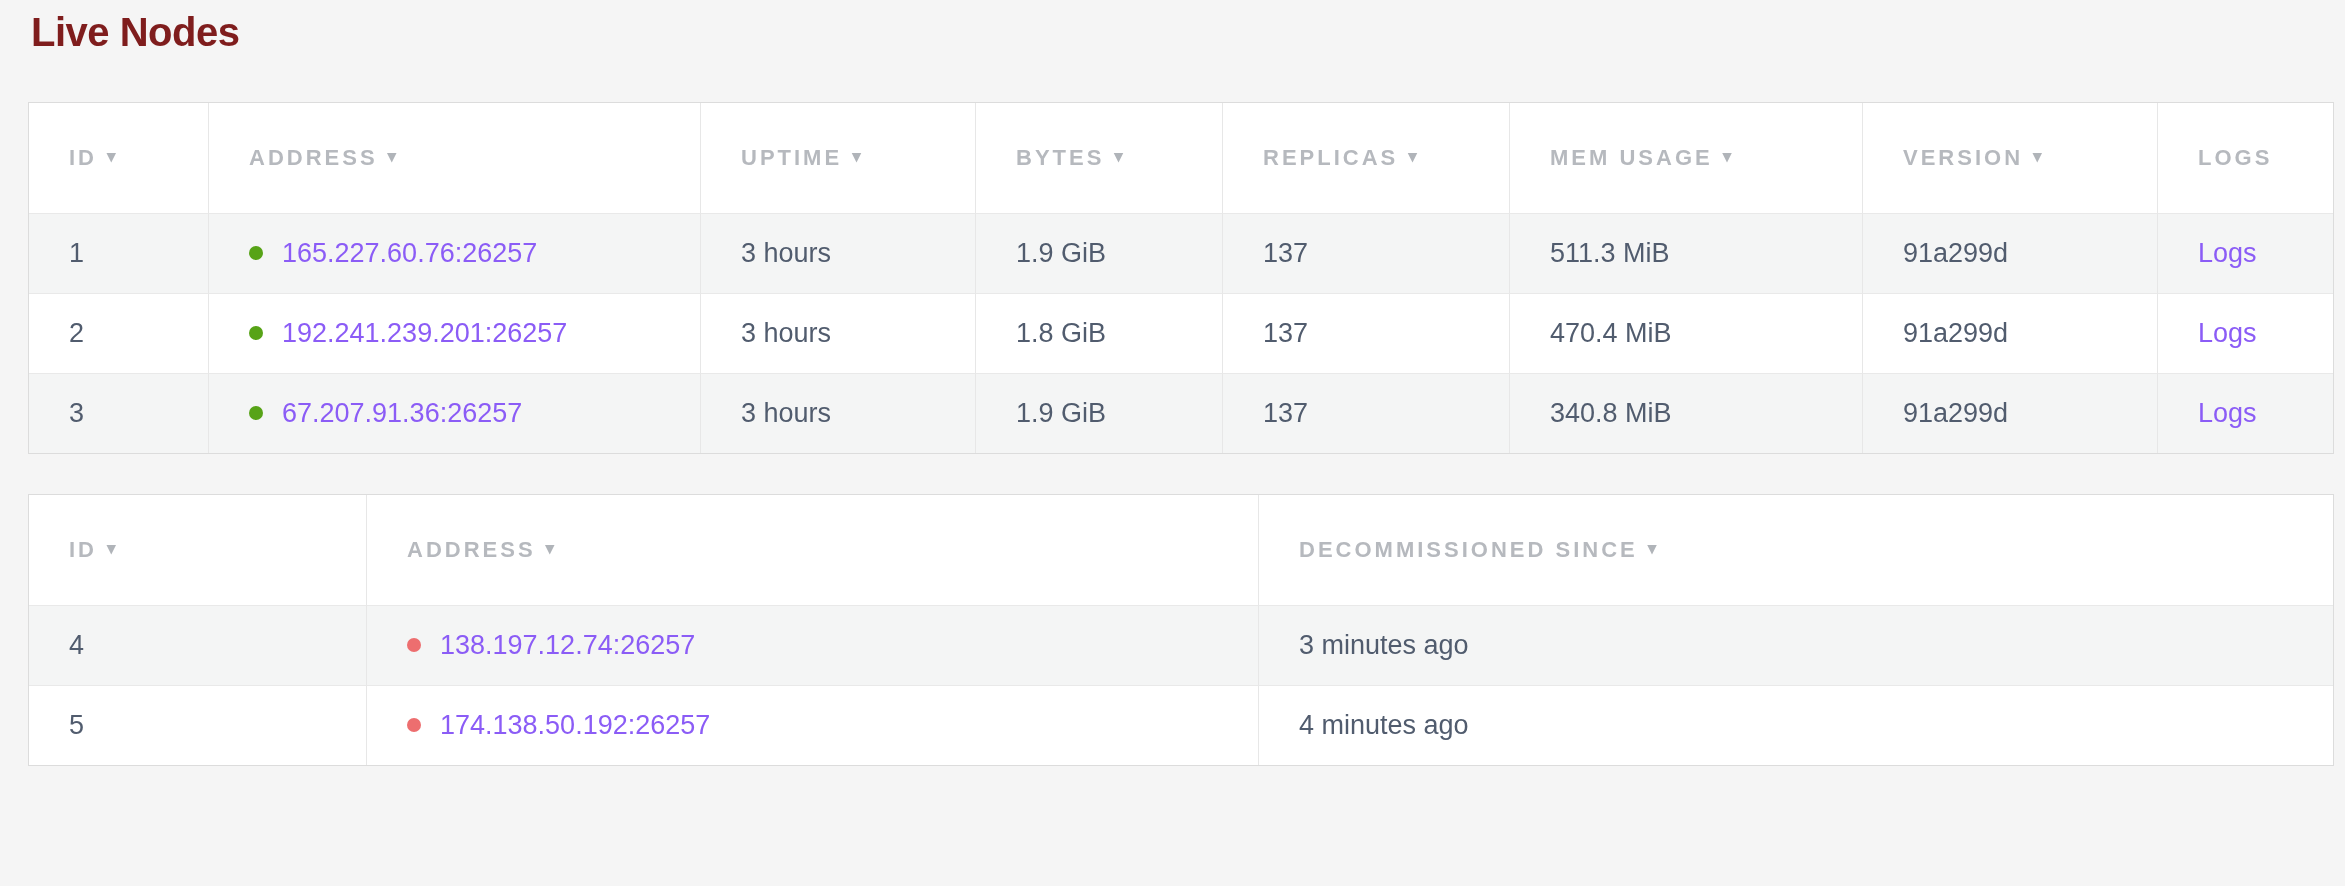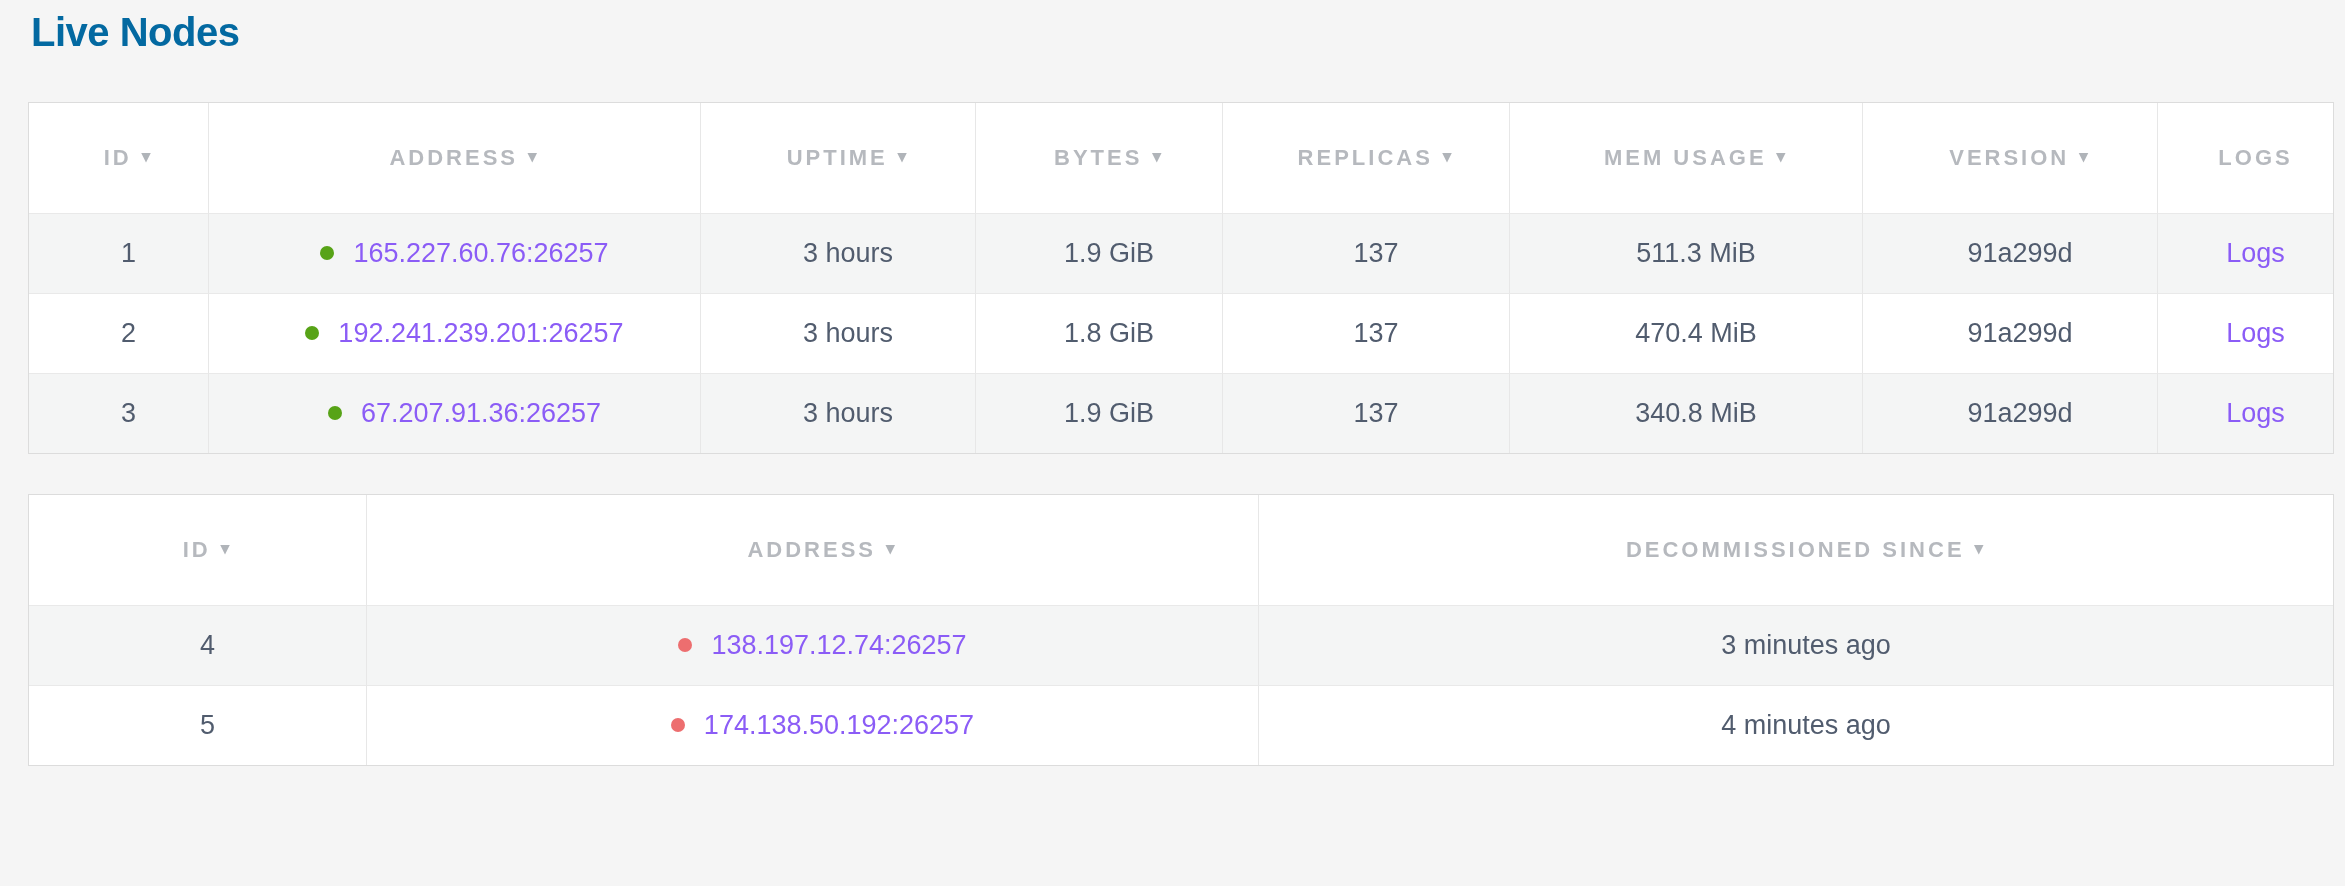--- a/index.html
+++ b/index.html
@@ -9,41 +9,41 @@
     font-family:"Liberation Sans", sans-serif;
     color:#515c6e;
     overflow:hidden;
   }
   .wrap { padding:0 13px 0 28px; }
 
   h1.section-title {
     font-size:40px;
     line-height:48px;
     font-weight:bold;
-    color:#0369a1;
+    color:#7f1d1d;
     margin-left:3px;
     letter-spacing:-0.5px;
   }
   .title-live { margin-top:8px; }
   .title-decom { margin-top:54px; }
 
   table.nodes {
     width:2304px;
     border-collapse:separate;
     border-spacing:0;
     table-layout:fixed;
     background:#ffffff;
     border:1px solid #dcdcdc;
   }
   .table-live  { margin-top:46px; }
   .table-decom { margin-top:40px; }
 
   th, td {
     padding:0 20px 0 40px;
-    text-align:center;
+    text-align:left;
     vertical-align:middle;
     border-left:1px solid #e7e7e7;
     overflow:hidden;
     white-space:nowrap;
   }
   th:first-child, td:first-child { border-left:none; }
 
   th {
     height:110px;
     font-size:22px;

